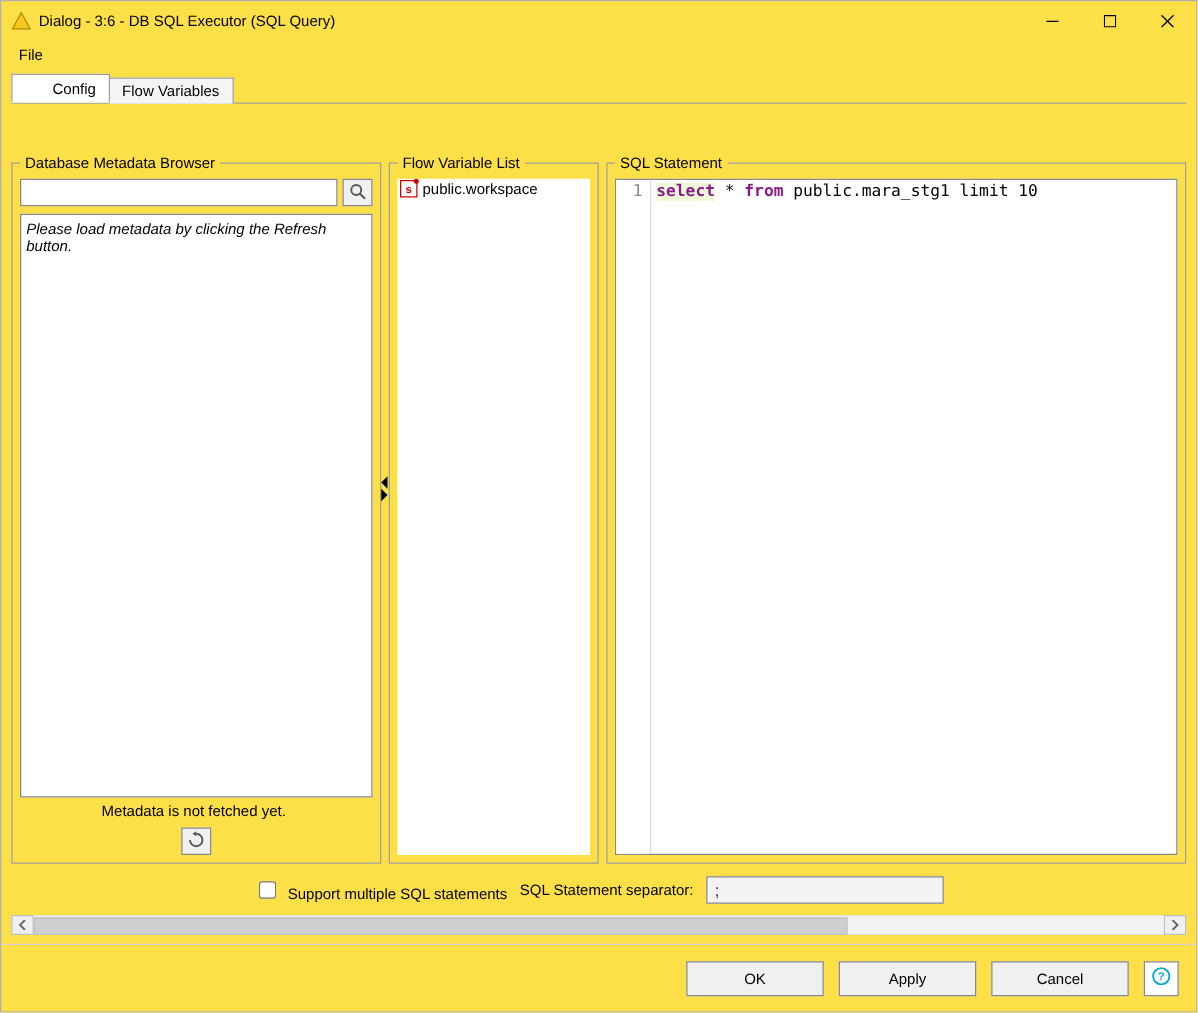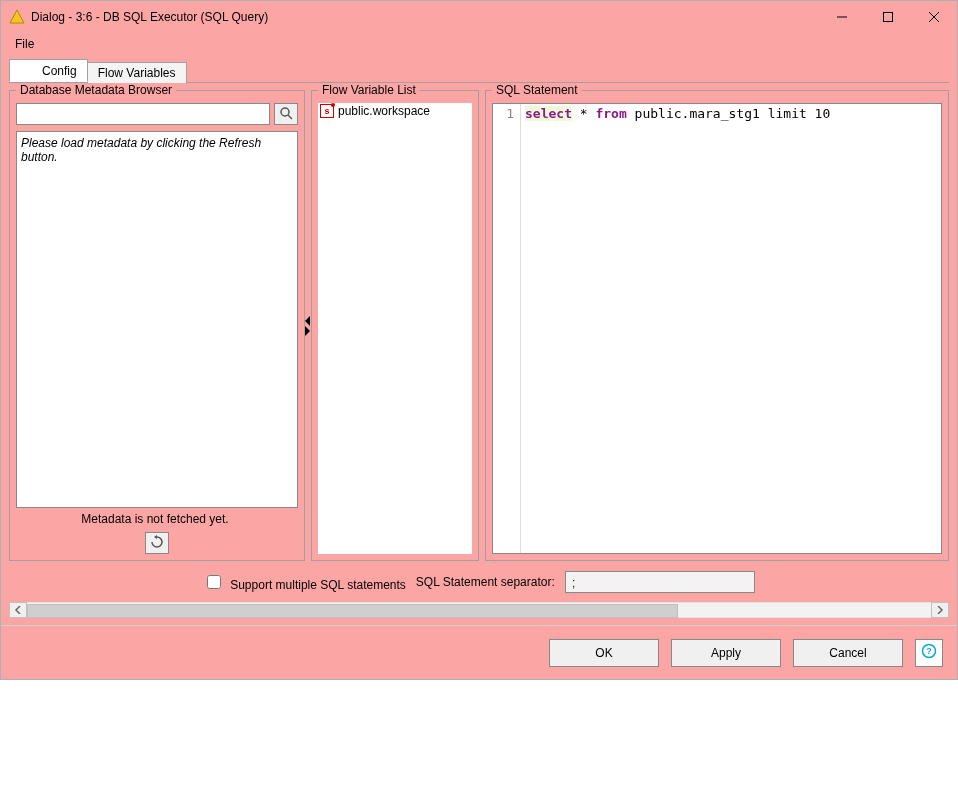--- a/index.html
+++ b/index.html
@@ -1,35 +1,35 @@
 <!DOCTYPE html>
 <html><head>
 <meta charset="utf-8">
 <style>
   * { box-sizing: border-box; }
   html, body { margin:0; padding:0; font-family:"Segoe UI",Tahoma,sans-serif; font-size:12px; background:#fff; color:#000; }
-  .window { width:958px; height:680px; border:1px solid #b0b0b0; display:flex; flex-direction:column; background:#fca5a5; }
+  .window { width:958px; height:810px; border:1px solid #b0b0b0; display:flex; flex-direction:column; background:#fde047; }
   
   .titlebar { height:32px; display:flex; align-items:center; padding:0 0 0 8px; }
   .titlebar .icon { width:16px; height:16px; margin-right:6px; display:flex; align-items:center; justify-content:center; }
   .titlebar .title { flex:0 0 auto; font-size:12px; }
   .titlebar .spacer { flex:1 1 auto; }
   .winbtn { width:46px; height:32px; display:flex; align-items:center; justify-content:center; }
   .winbtn svg { stroke:#000; fill:none; }
   
   .menubar { height:22px; display:flex; align-items:center; padding:0 6px; }
   .menu-item { padding:2px 8px; }
   
   .tabstrip { margin:6px 8px 0 8px; display:flex; align-items:flex-end; height:22px; border-bottom:1px solid #a0a0a0; position:relative; }
   .tab { position:relative; padding:3px 10px; border:1px solid #a0a0a0; border-bottom:none; margin-right:-1px; background:#f4f4f4; font-size:12px; top:1px; }
   .tab.active { background:#fff; border-bottom:1px solid #fff; top:0; z-index:2; padding-top:4px;padding-left:32px; }
   
   .content { flex:1 1 auto; margin:0 8px 6px 8px; display:flex; flex-direction:column; }
   .panes-row { flex:1 1 auto; display:flex; gap:0; min-height:0; }
-  .pane { display:flex; flex-direction:column; min-height:0; }
+  .pane { display:flex; flex-direction:column; min-height:0;margin-top:40px; }
   fieldset { border:1px solid #a0a0a0; margin:0; padding:6px; min-width:0; }
   legend { padding:0 4px; font-size:12px; }
   .pane-left { width:296px; }
   .pane-mid  { width:168px; }
   .pane-right{ flex:1 1 auto; }
   .splitter { width:6px; display:flex; align-items:center; justify-content:center; cursor:col-resize; }
   .splitter-inner { width:6px; height:12px; display:flex; flex-direction:column; justify-content:space-between; }
   .splitter-inner.invis { visibility:hidden; }
   .tri { width:0;height:0;border-top:5px solid transparent;border-bottom:5px solid transparent; }
   .tri.l { border-right:5px solid #000; }

